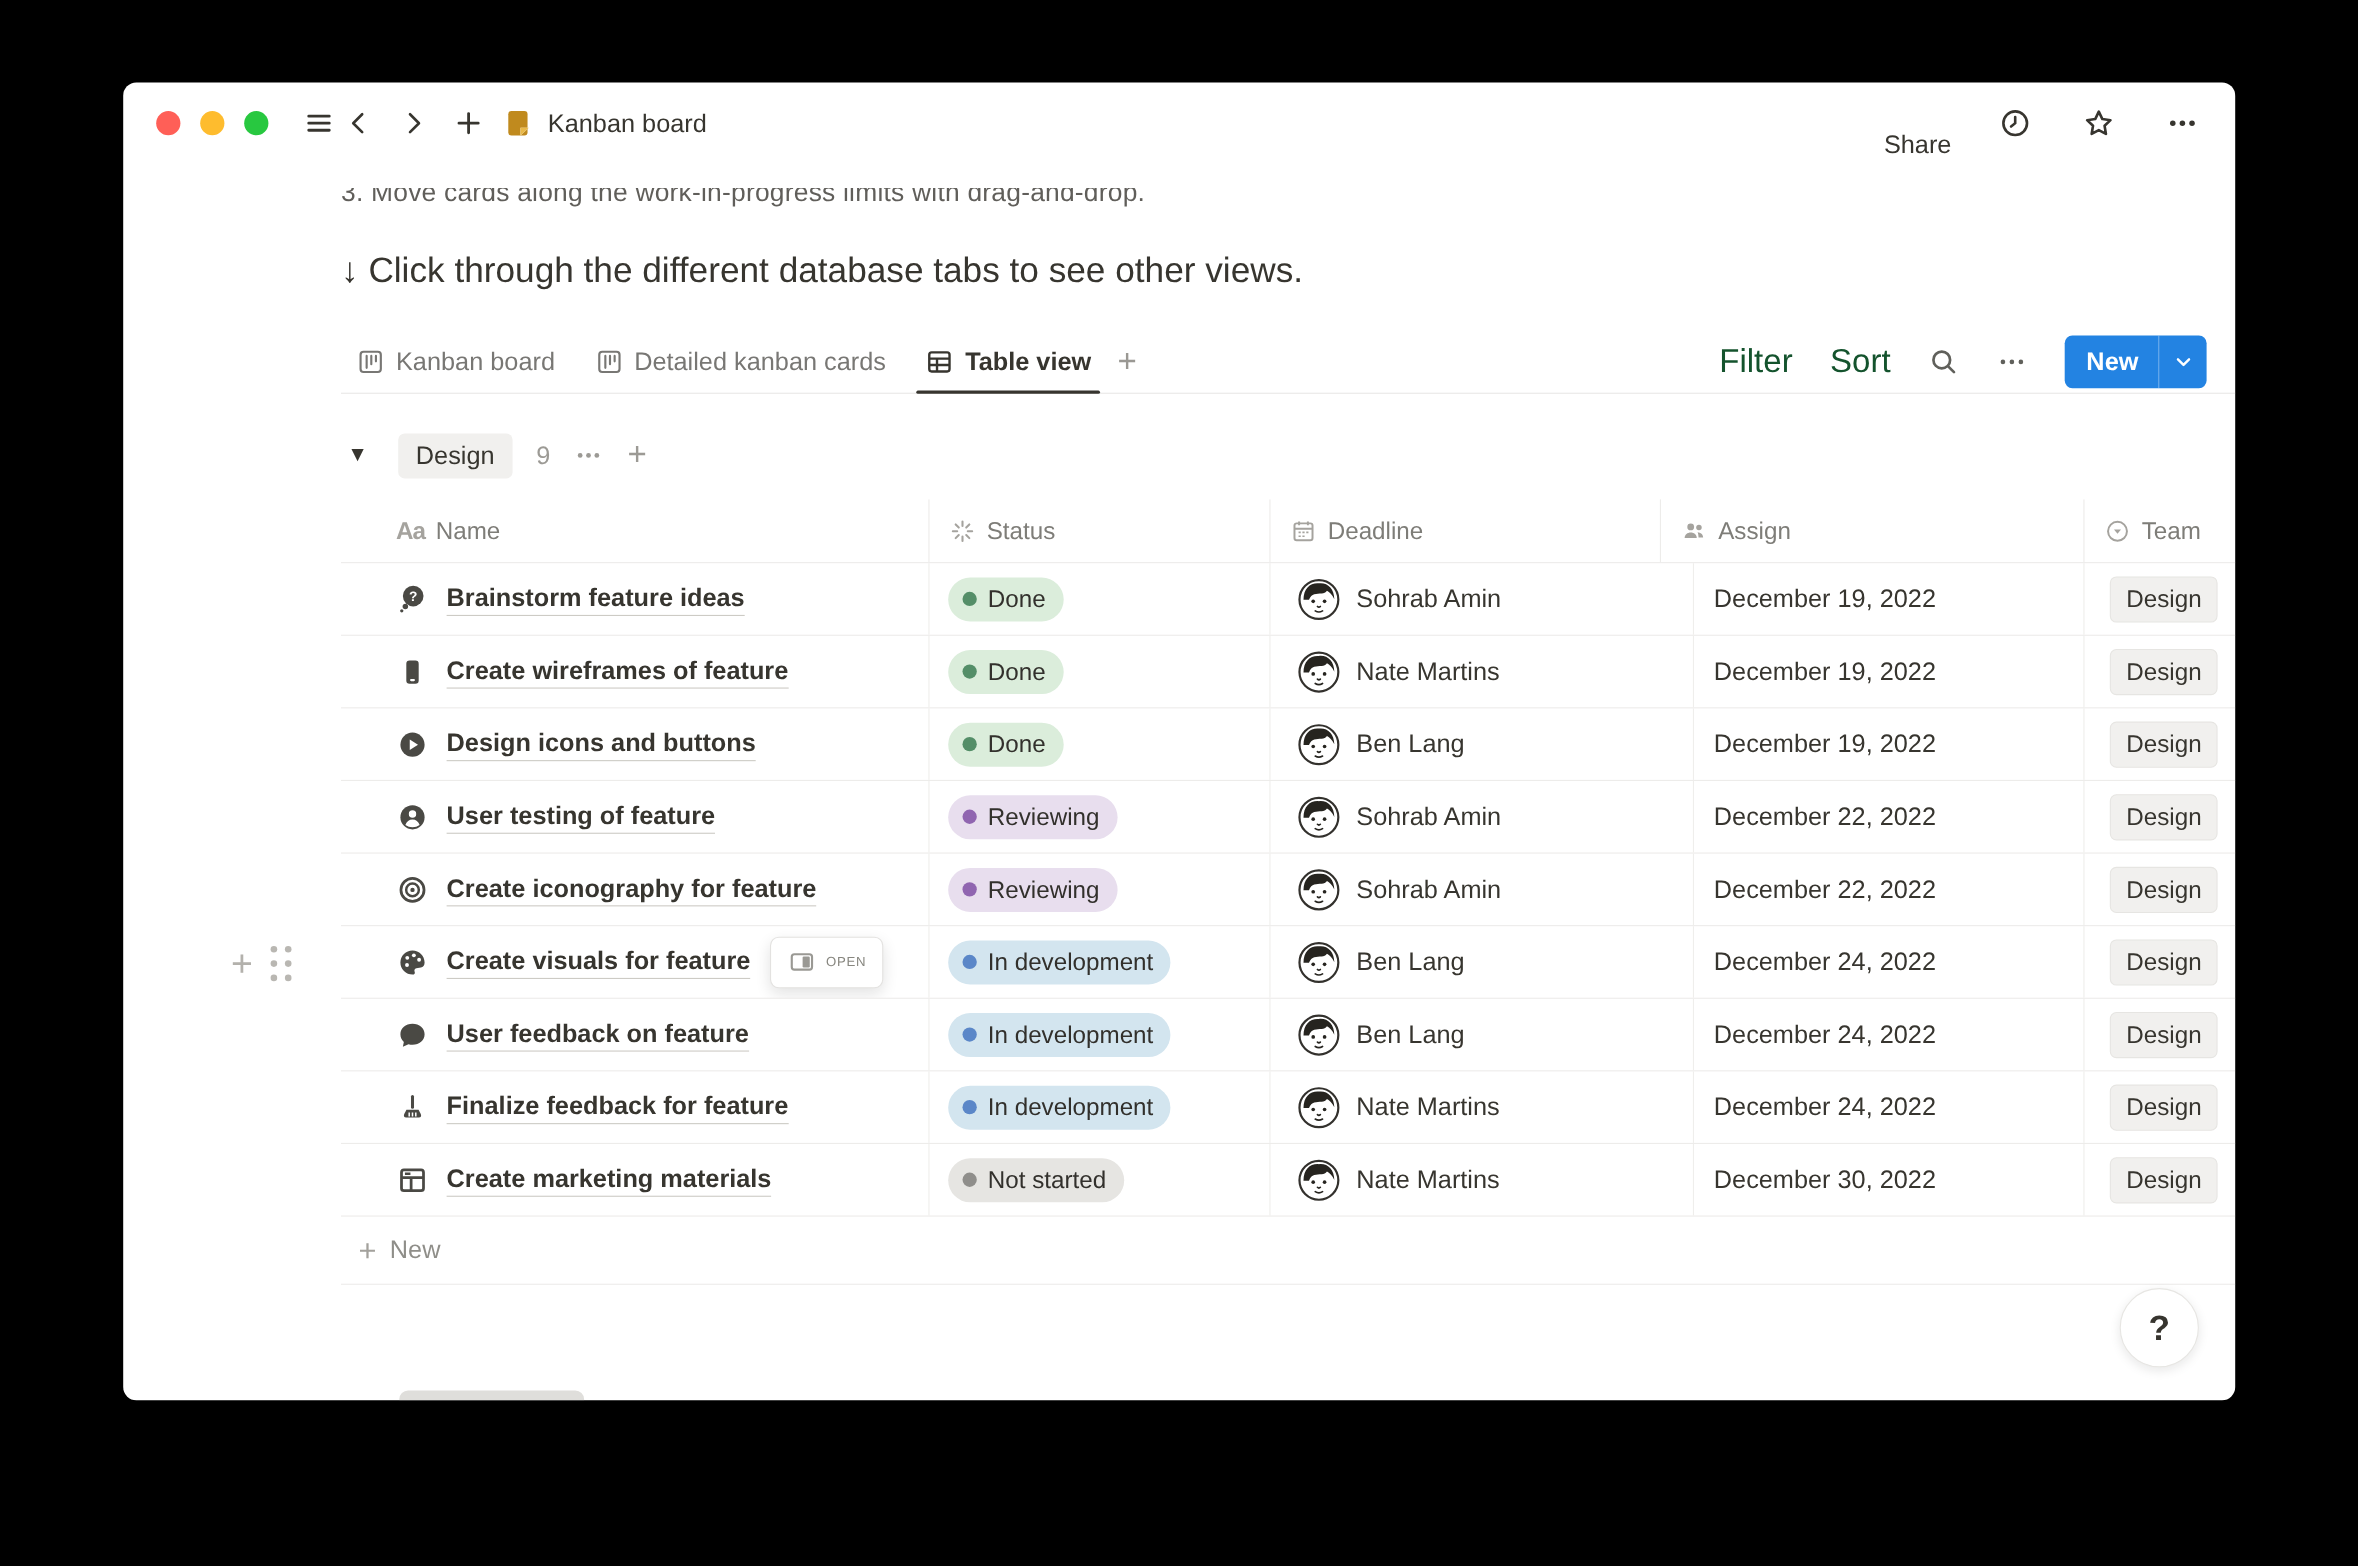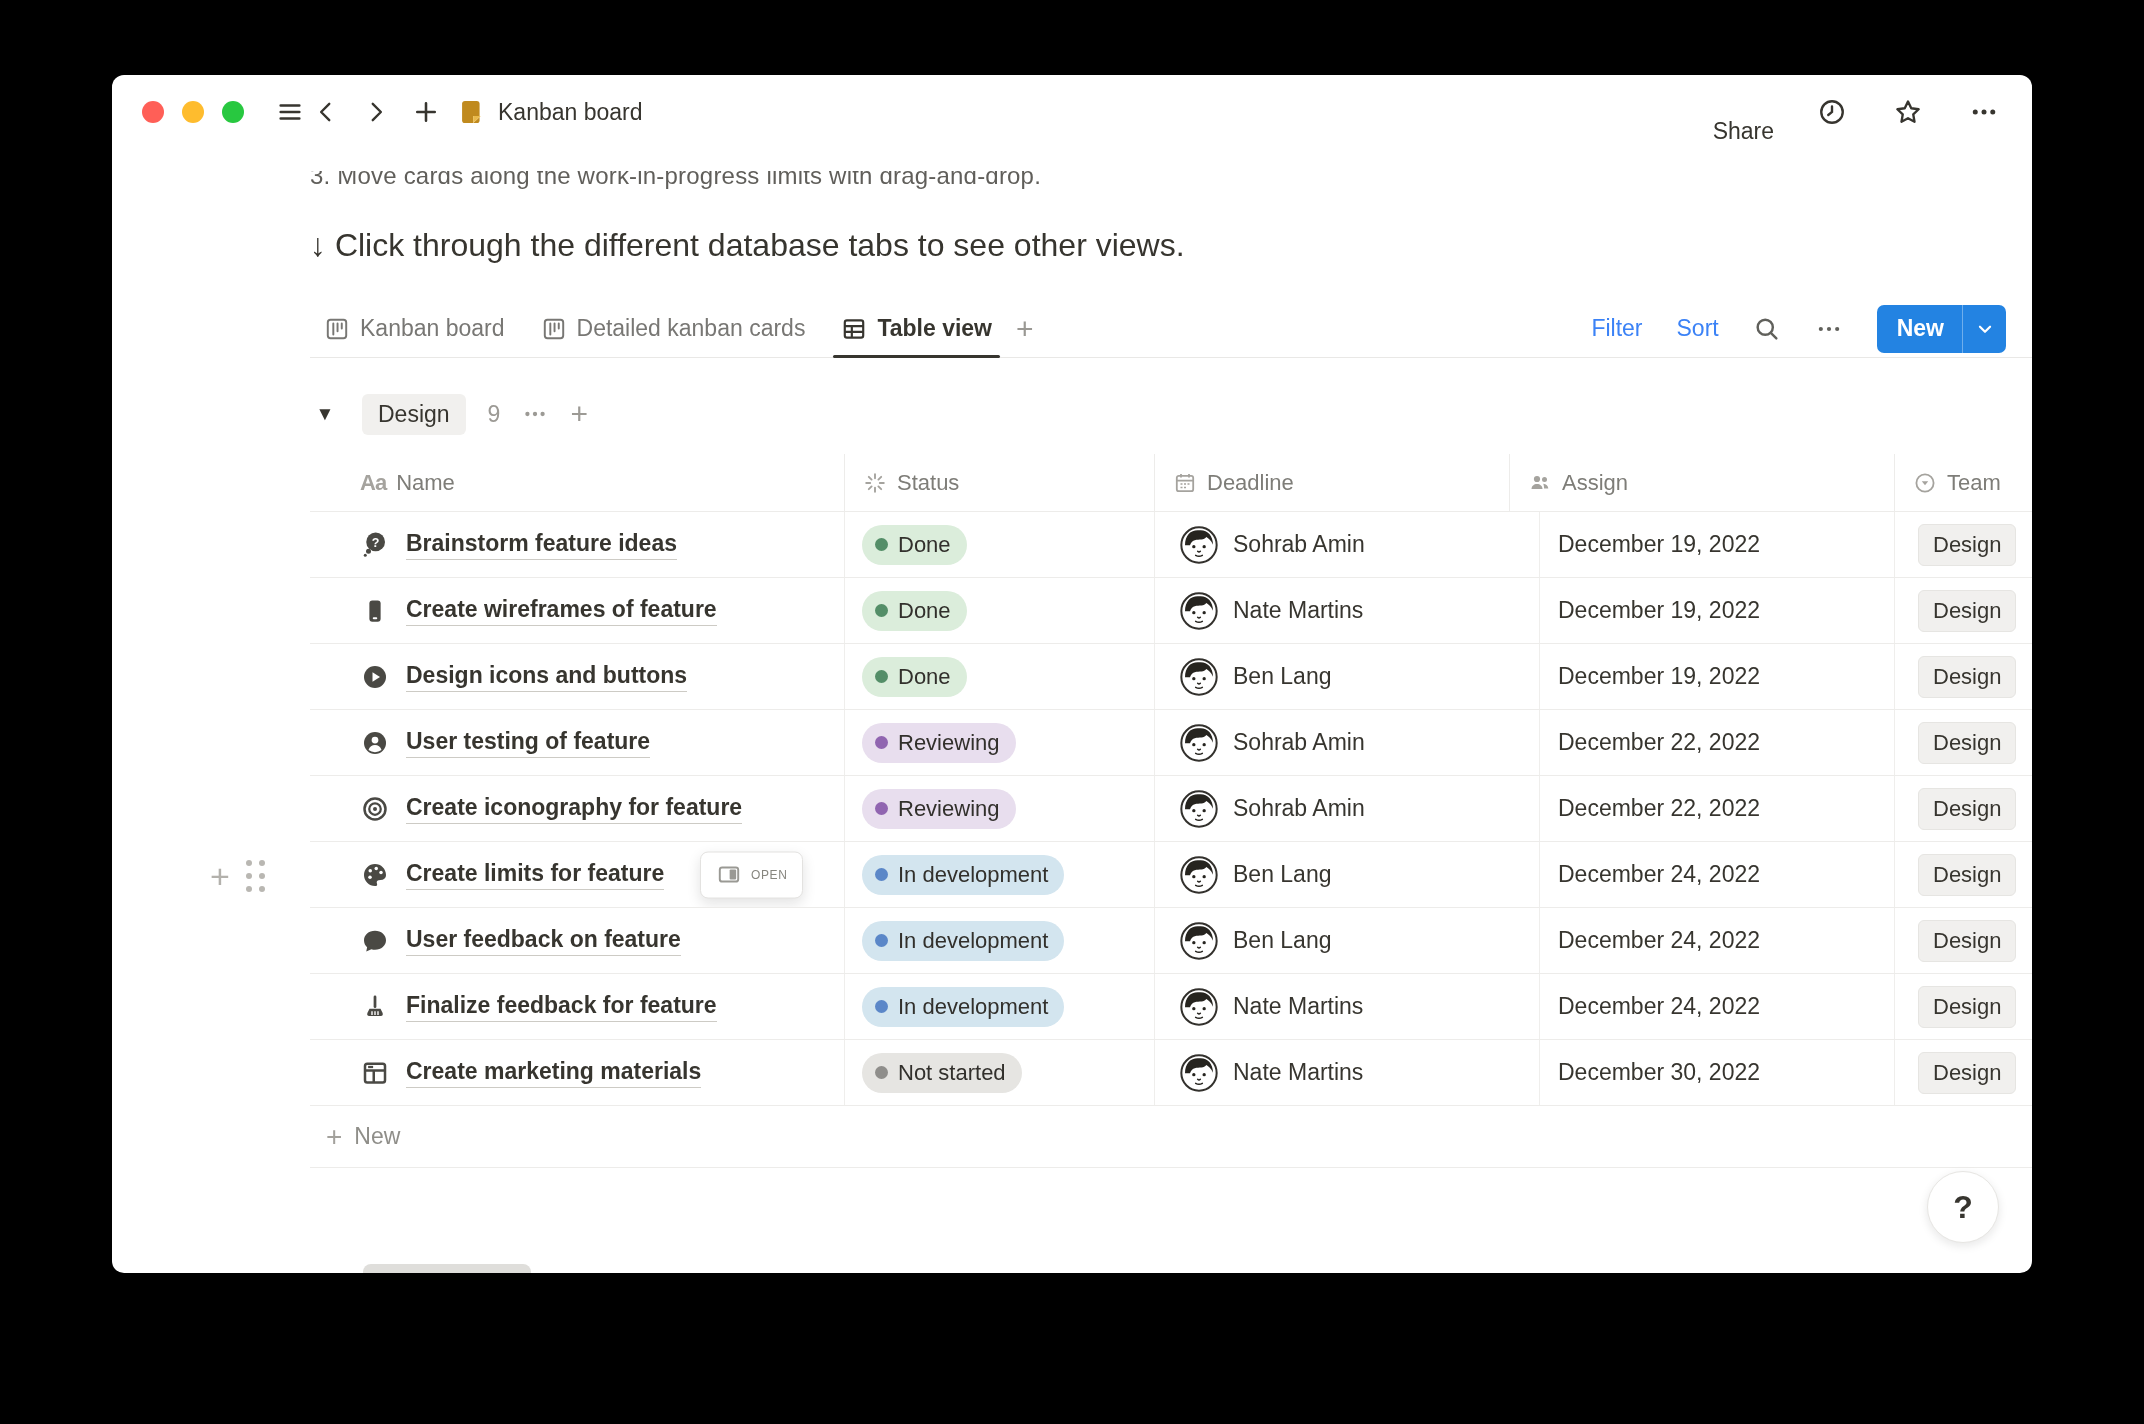--- a/index.html
+++ b/index.html
@@ -33,21 +33,21 @@
   .views-bar { margin-top:36px; height:58px; display:flex; align-items:center;
                border-bottom:1px solid #E9E8E6; padding-right:26px; }
   .tabs { display:flex; align-items:center; height:100%; gap:8px; }
   .tab { display:flex; align-items:center; gap:10px; height:100%; padding:0 14px;
          font-size:23px; color:#787774; cursor:pointer; position:relative; white-space:nowrap; }
   .tab.active { color:#37352F; font-weight:600; }
   .tab.active:after { content:""; position:absolute; left:6px; right:6px; bottom:-1px;
                       height:3px; background:#37352F; border-radius:2px; }
   .tab-add { font-size:30px; color:#9A9893; padding:0 10px; cursor:pointer; }
   .view-controls { margin-left:auto; display:flex; align-items:center; gap:34px; }
-  .vc-text { font-size:23px; color:#3b82f6; cursor:pointer;text-align:center; }
+  .vc-text { font-size:30px; color:#14532d; cursor:pointer;text-align:center; }
   .vc-ic { color:#60605B; display:flex; cursor:pointer; }
   .new-btn { display:flex; align-items:center; height:48px; border-radius:7px;
              overflow:hidden; cursor:pointer; }
   .new-btn .main { padding:0 18px 0 20px; height:100%; display:flex; align-items:center;
                    color:#fff; font-size:23px; font-weight:600; }
   .new-btn .chev { width:44px; height:100%; display:flex; align-items:center; justify-content:center;
                    color:#fff; border-left:1px solid rgba(255,255,255,.35); }
 
   
   .group-row { margin-top:30px; height:52px; display:flex; align-items:center; gap:22px; }
@@ -472,21 +472,21 @@
             <div class="cell c-name" style="width: 535px;">
               <span class="task-ic">
                 <svg width="30" height="30" viewBox="0 0 24 24">
                   <path d="M12 3.2a8.8 8.8 0 1 0 0 17.6c1.5 0 2-.9 1.6-1.9-.5-1.2-.2-2.4 1.2-2.7l3.3-.5c1.6-.4 2.7-1.6 2.7-3.7 0-4.9-4-8.8-8.8-8.8z" fill="currentColor"></path>
                   <circle cx="8.2" cy="8.6" r="1.4" fill="#fff"></circle>
                   <circle cx="13" cy="6.8" r="1.4" fill="#fff"></circle>
                   <circle cx="16.8" cy="10" r="1.4" fill="#fff"></circle>
                   <circle cx="8" cy="13.8" r="1.4" fill="#fff"></circle>
                 </svg>
               </span>
-              <span class="name-text">Create limits for feature</span>
+              <span class="name-text">Create visuals for feature</span>
               <div class="open-btn">
                 <span style="display: flex;">
                   <svg width="26" height="26" viewBox="0 0 24 24">
                     <rect x="3.5" y="5.5" width="17" height="13" rx="2.2" fill="none" stroke="currentColor" stroke-width="1.8"></rect>
                     <rect x="12.6" y="7.4" width="6" height="9.2" rx="1" fill="currentColor"></rect>
                   </svg>
                 </span>
                 <span class="ob-label">OPEN</span>
               </div>
             </div>

